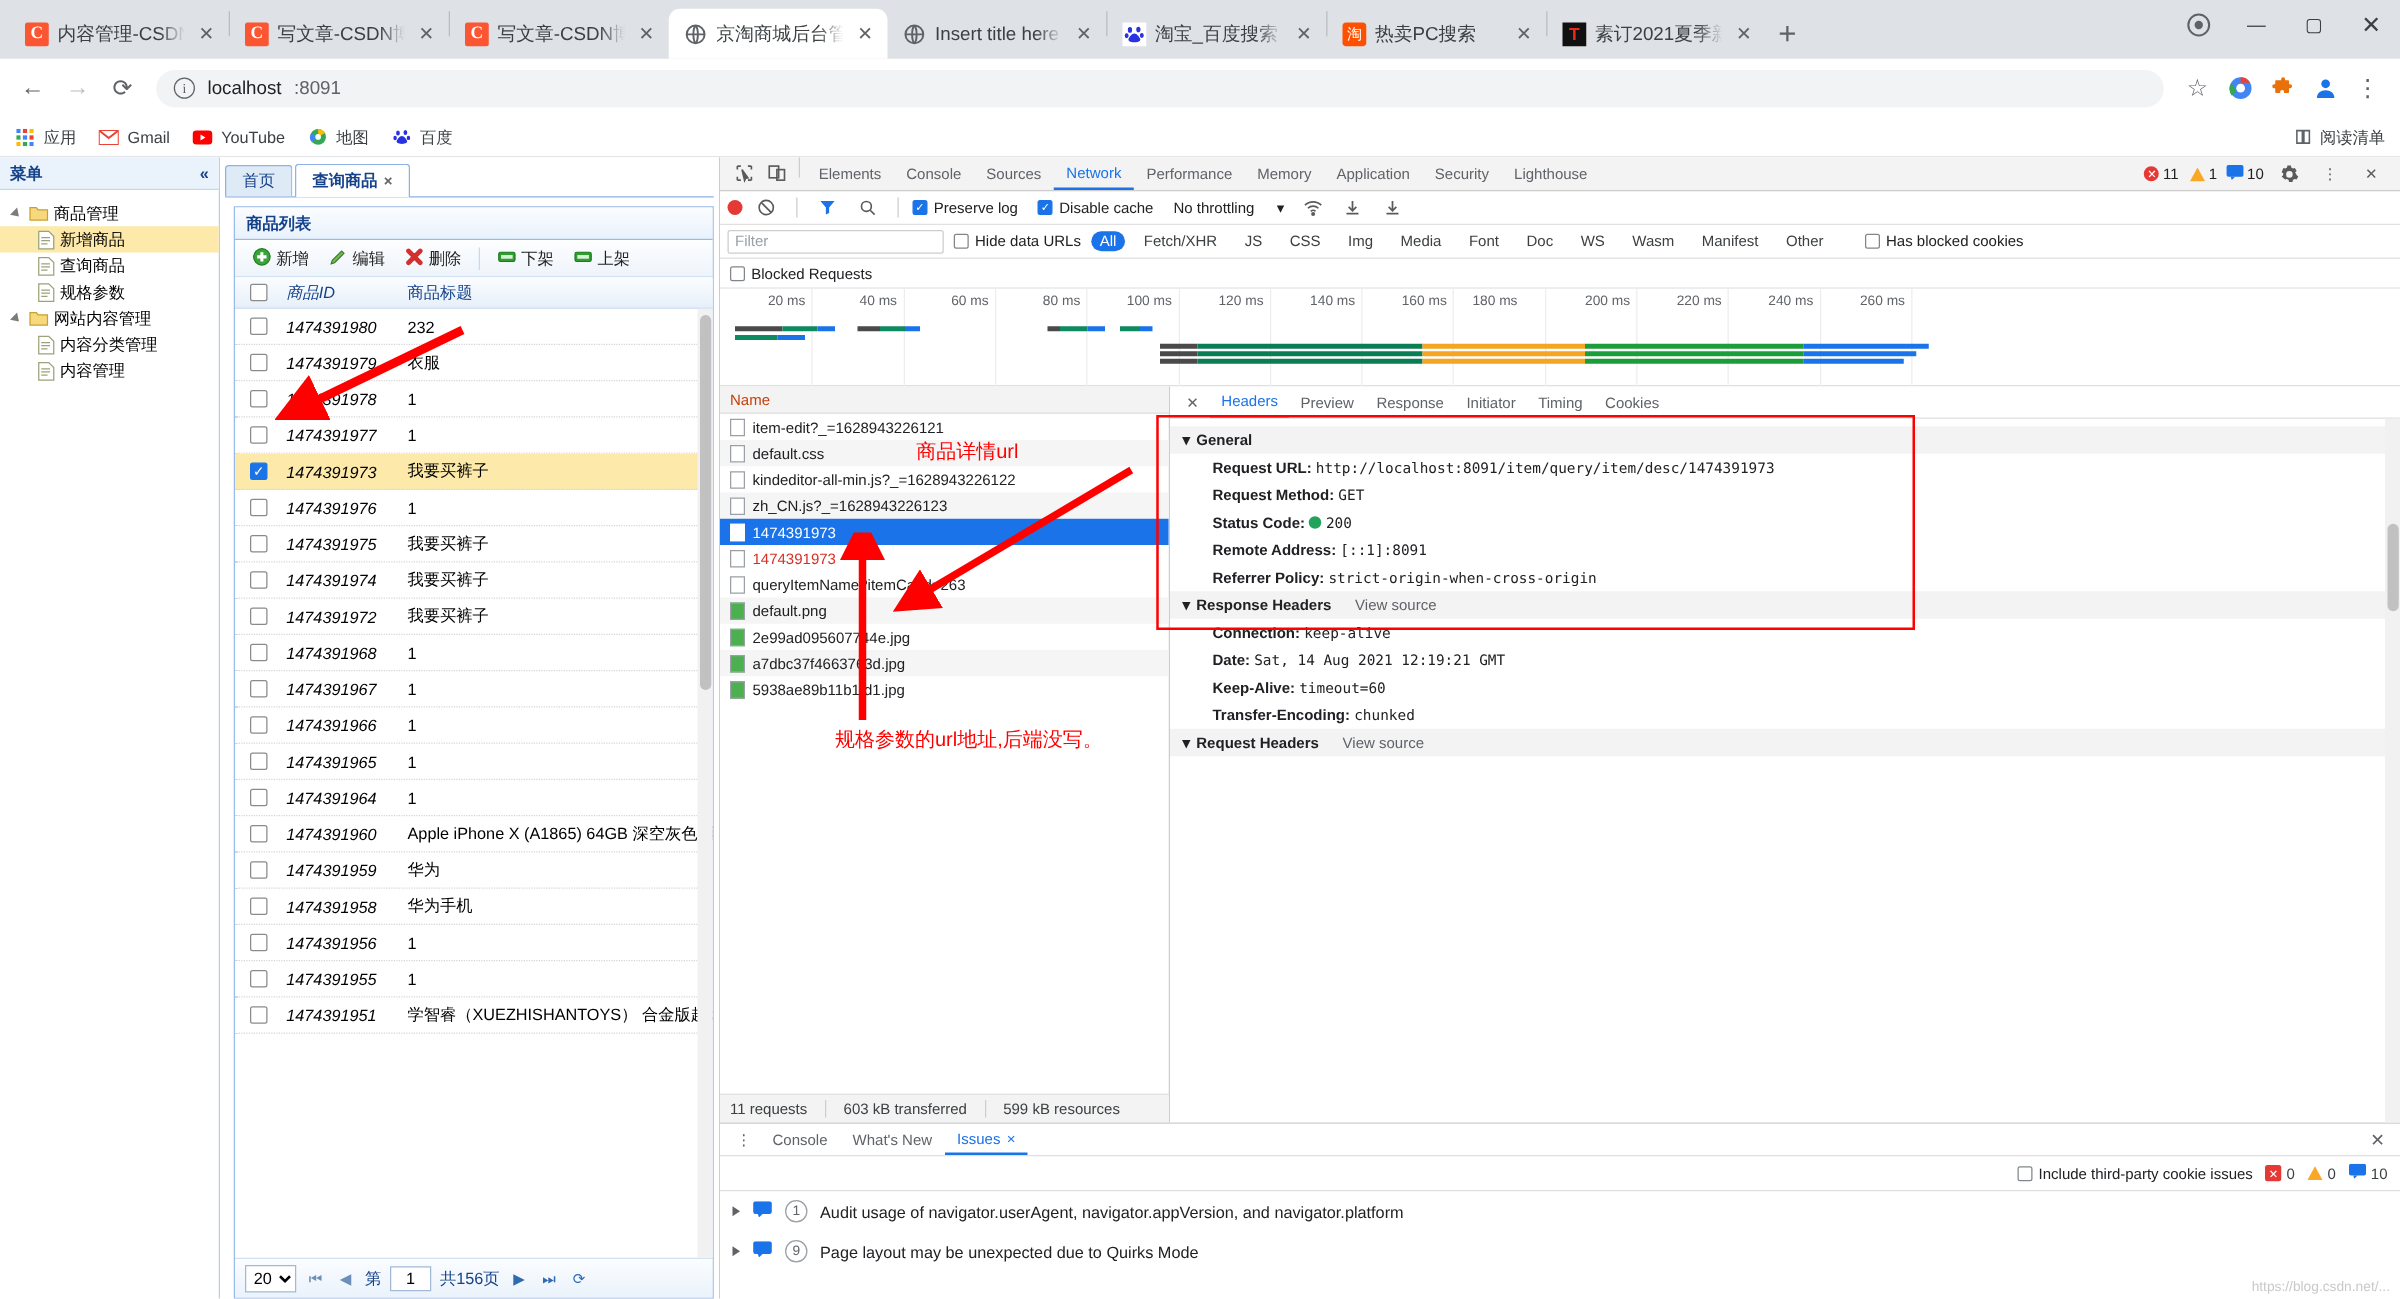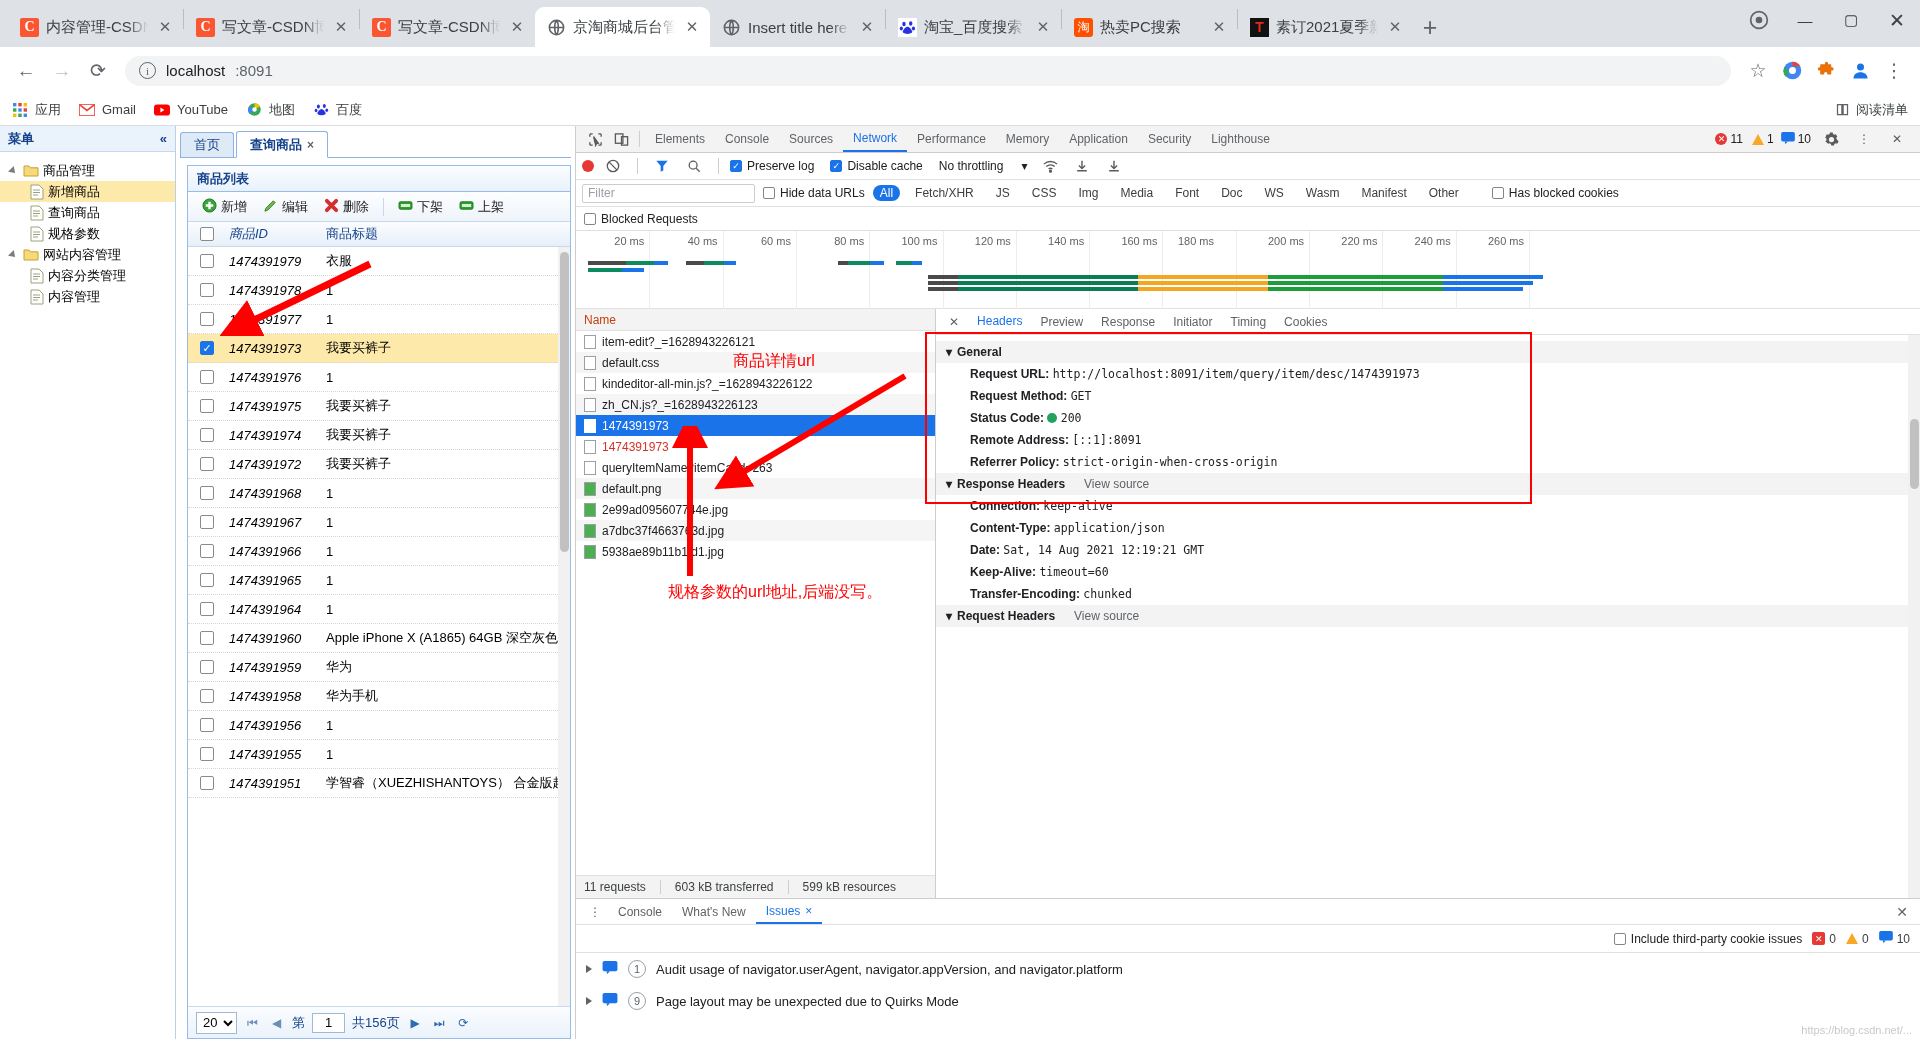--- a/index.html
+++ b/index.html
@@ -134,21 +134,21 @@
   .pager { height:32px; background:linear-gradient(#fbfdff,#eaf2fb); border-top:1px solid #c5d9ef;
     display:flex; align-items:center; gap:7px; padding:0 8px; font-size:13px; color:#15428b; }
   .pg-select { height:22px; border:1px solid #a0b9d6; background:#fff; font-size:13px; padding:0 2px; }
   .pg-ico { width:17px;height:17px;display:flex;align-items:center;justify-content:center;color:#6b8fb8;font-size:12px; }
   .pg-input { width:33px;height:20px;border:1px solid #a0b9d6;text-align:center;font-size:13px; }
 
   
   .devtools { flex:1; display:flex; flex-direction:column; border-left:1px solid #cdcdcd;
     background:#fff; font-size:12px; color:#202124; min-width:0; }
   .dt-tabs { height:27px; background:#f3f3f3; border-bottom:1px solid #cdcdcd;
-    display:flex; align-items:center; padding:0 6px; gap:0; }
+    display:flex; padding:0 6px; gap:0; }
   .dt-ico { width:26px;height:24px;display:flex;align-items:center;justify-content:center;color:#5a5a5a; }
   .dt-vsep { width:1px;height:16px;background:#cdcdcd;margin:0 5px; }
   .dt-tab { padding:0 10px; height:26px; display:flex; align-items:center; font-size:12px; color:#5f6368; }
   .dt-tab.active { color:#1a73e8; border-bottom:2px solid #1a73e8; font-weight:500; }
   .dt-tabs-right { margin-left:auto; display:flex; align-items:center; gap:7px; padding-right:4px; }
   .badge-err { display:flex;align-items:center;gap:3px; }
   .dot-red { width:12px;height:12px;border-radius:50%;background:#e53935;color:#fff;font-size:9px;
     display:flex;align-items:center;justify-content:center; }
   .tri-warn { width:0;height:0;border-left:6px solid transparent;border-right:6px solid transparent;
     border-bottom:11px solid #f9a825; }
@@ -572,20 +572,27 @@
 
             <div class="grid-wrap">
               <div class="grid-header">
                 <div class="cell-chk">
                     <span class="gchk"></span>
                   </div>
                 <div class="cell-id">商品ID</div>
                 <div class="cell-title">商品标题</div>
               </div>
               <div class="grid-rows" id="grid-rows">
+                  <div class="grid-row">
+                    <div class="cell-chk">
+                      <span class="gchk"></span>
+                    </div>
+                    <div class="cell-id">1474391980</div>
+                    <div class="cell-title">232</div>
+                  </div>
                   <div class="grid-row">
                     <div class="cell-chk">
                       <span class="gchk"></span>
                     </div>
                     <div class="cell-id">1474391979</div>
                     <div class="cell-title">衣服</div>
                   </div>
                   <div class="grid-row">
                     <div class="cell-chk">
                       <span class="gchk"></span>
@@ -1030,24 +1037,20 @@
             </div>
 
             <div class="sec-title">
               <span>▾</span>
               <span>Response Headers</span>
               <span class="viewsrc">View source</span>
             </div>
             <div class="hdr-line">
               <span class="hdr-key">Connection:</span>
               <span class="mono">keep-alive</span>
-            </div>
-            <div class="hdr-line">
-              <span class="hdr-key">Content-Type:</span>
-              <span class="mono">application/json</span>
             </div>
             <div class="hdr-line">
               <span class="hdr-key">Date:</span>
               <span class="mono">Sat, 14 Aug 2021 12:19:21 GMT</span>
             </div>
             <div class="hdr-line">
               <span class="hdr-key">Keep-Alive:</span>
               <span class="mono">timeout=60</span>
             </div>
             <div class="hdr-line">

